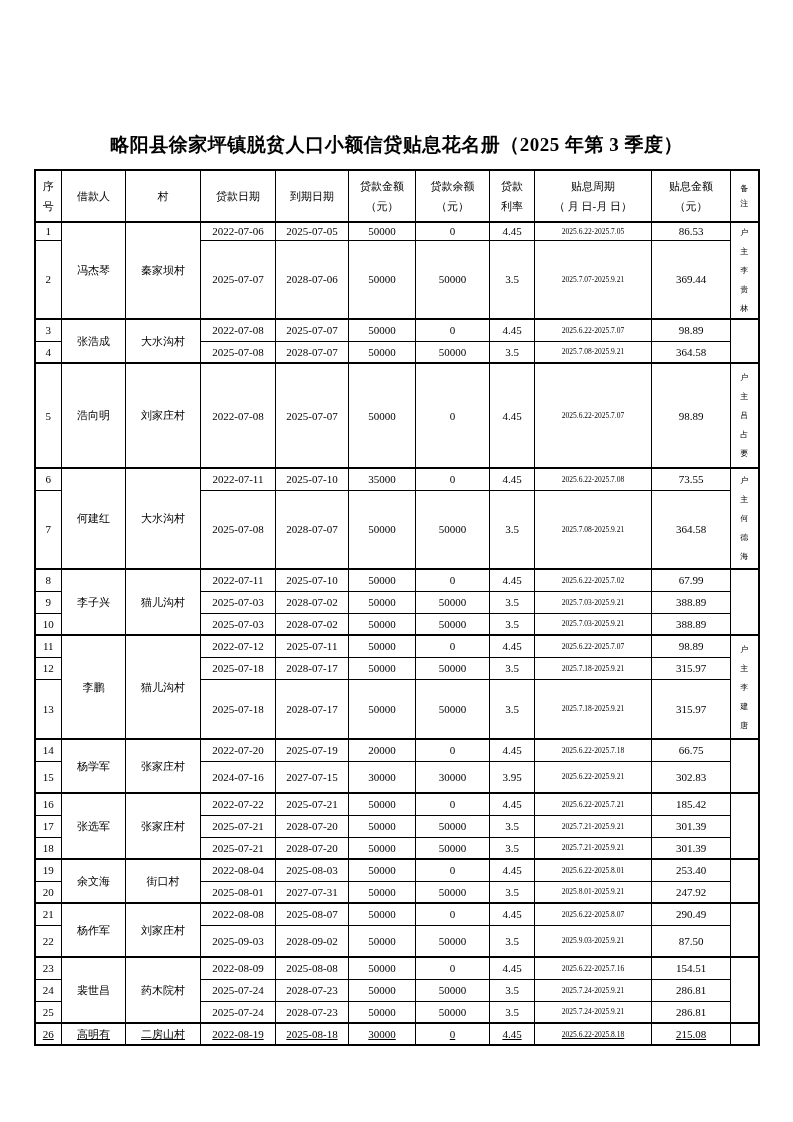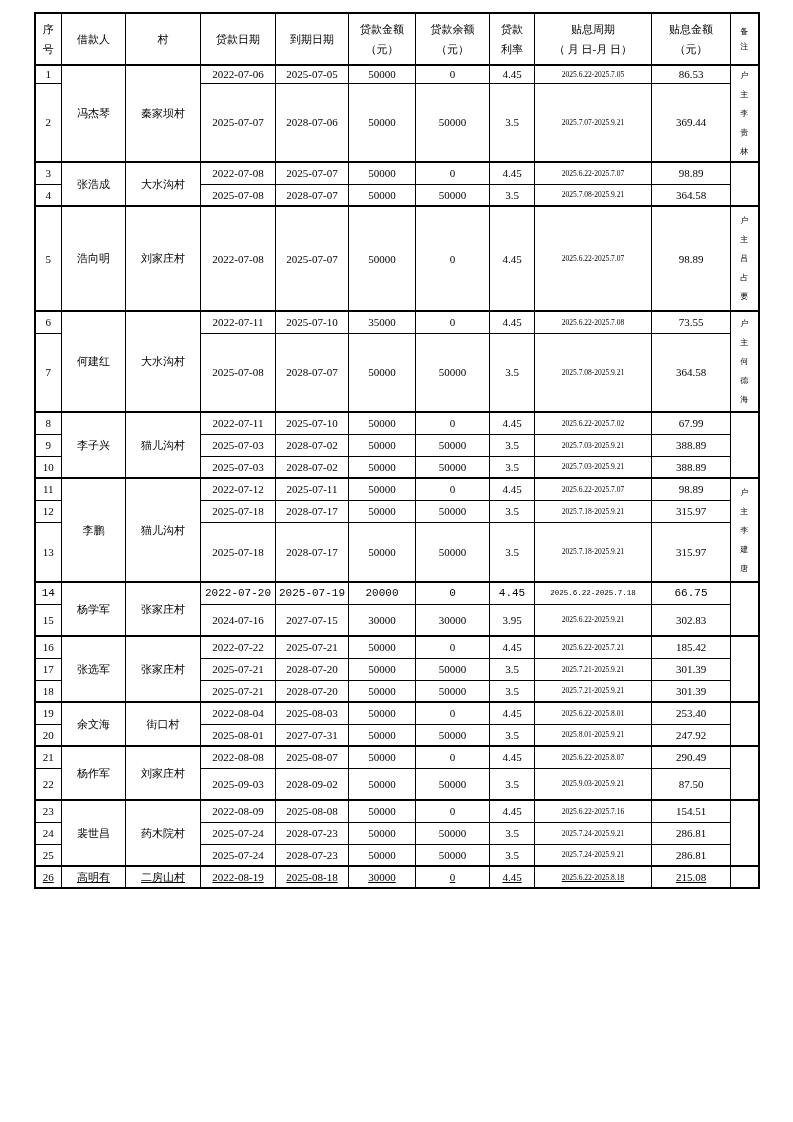--- a/index.html
+++ b/index.html
@@ -52,20 +52,21 @@
     line-height:19px;
     white-space:pre-line;
   }
   td.gcell { border-bottom-width:2px; }
   tr.group-end td { border-bottom-width:2px; }
 </style>
 </head>
 <body>
 
 <div class="page">
+  <h1 class="title">略阳县徐家坪镇脱贫人口小额信贷贴息花名册（2025 年第 3 季度）</h1>
 
   <table class="roster">
     <colgroup>
       <col style="width:27px">
       <col style="width:64px">
       <col style="width:75px">
       <col style="width:75px">
       <col style="width:73px">
       <col style="width:67px">
       <col style="width:74px">
@@ -254,21 +255,21 @@
         <tr class="group-end" style="height: 60px;">
           <td>13</td>
           <td class="date">2025-07-18</td>
           <td class="date">2028-07-17</td>
           <td class="num">50000</td>
           <td class="num">50000</td>
           <td class="num">3.5</td>
           <td class="period">2025.7.18-2025.9.21</td>
           <td class="num">315.97</td>
         </tr>
-        <tr style="height: 22px; font-family: Liberation Mono, monospace;">
+        <tr style="height: 22px;">
           <td>14</td>
           <td class="gcell" rowspan="2">杨学军</td>
           <td class="gcell" rowspan="2">张家庄村</td>
           <td class="date">2022-07-20</td>
           <td class="date">2025-07-19</td>
           <td class="num">20000</td>
           <td class="num">0</td>
           <td class="num">4.45</td>
           <td class="period">2025.6.22-2025.7.18</td>
           <td class="num">66.75</td>

